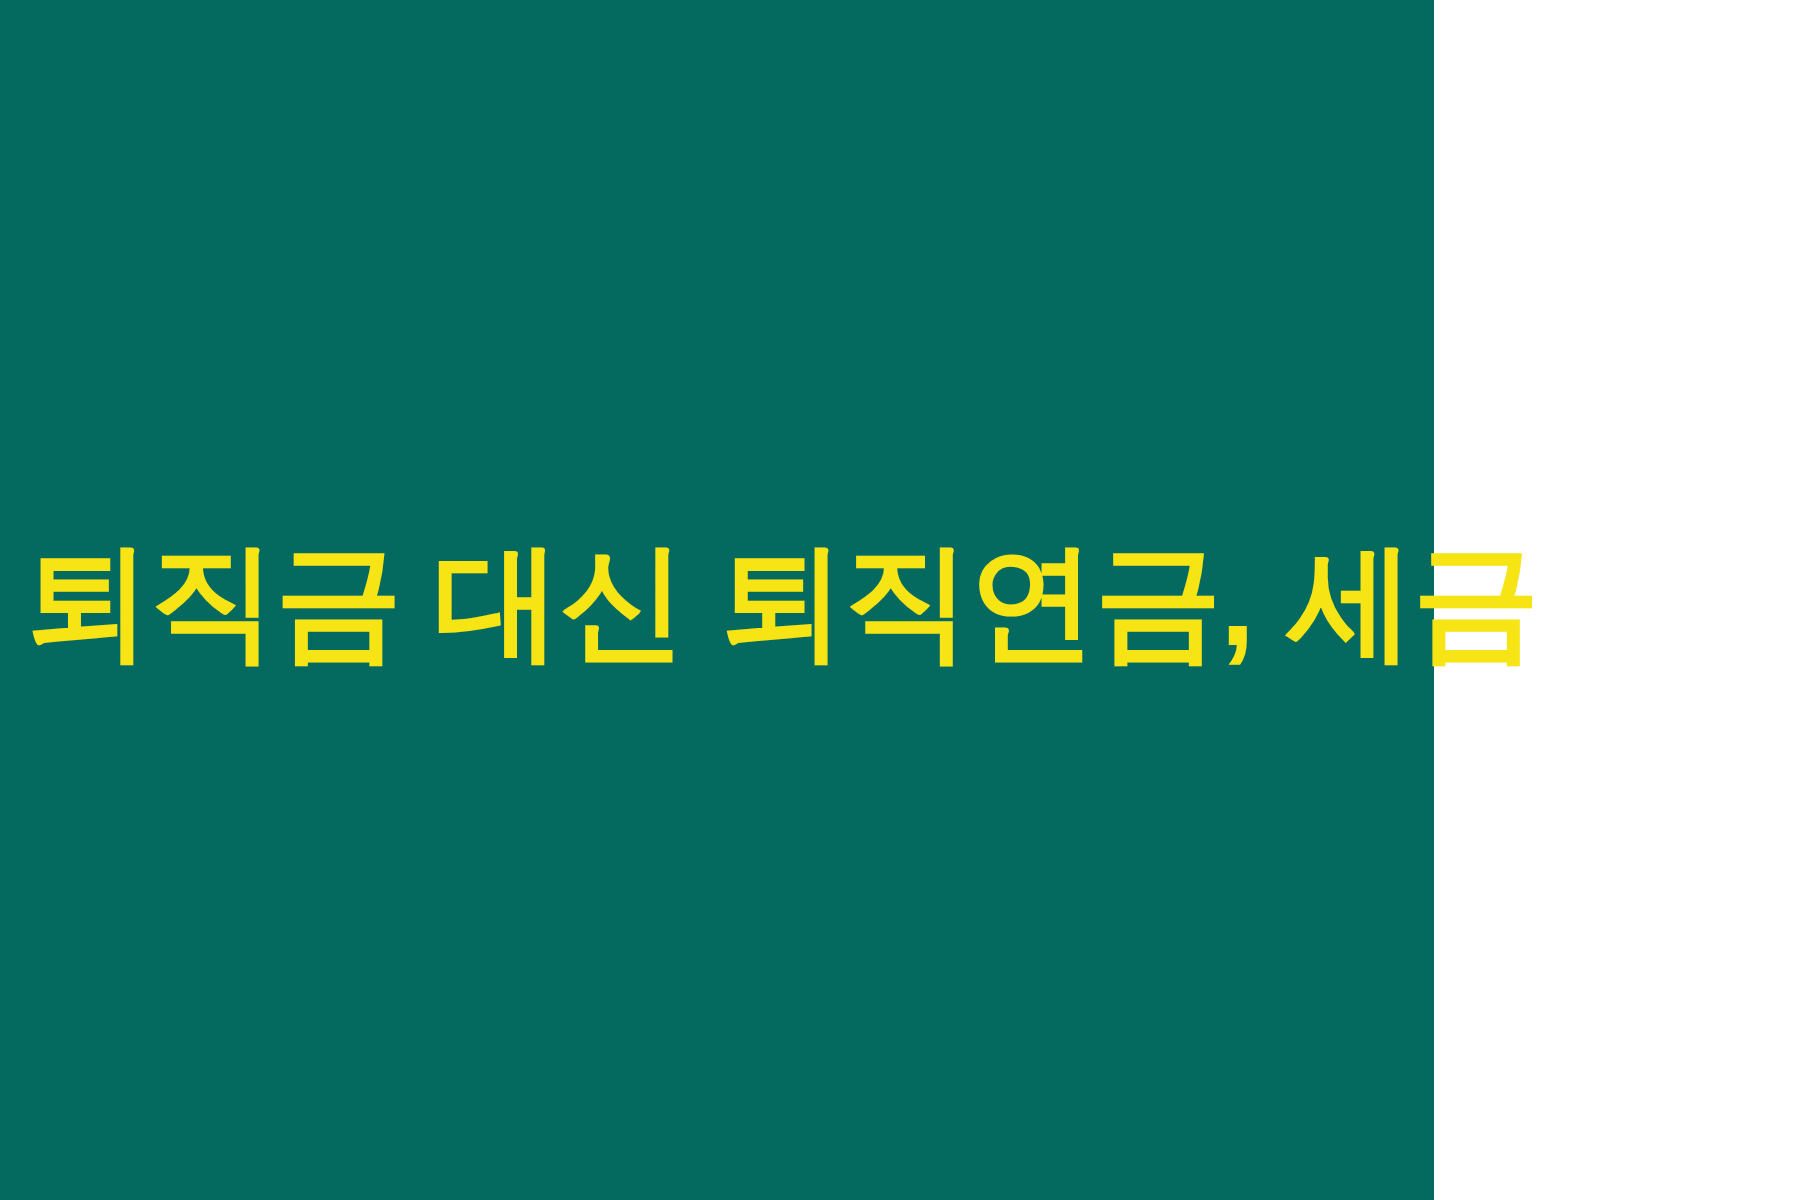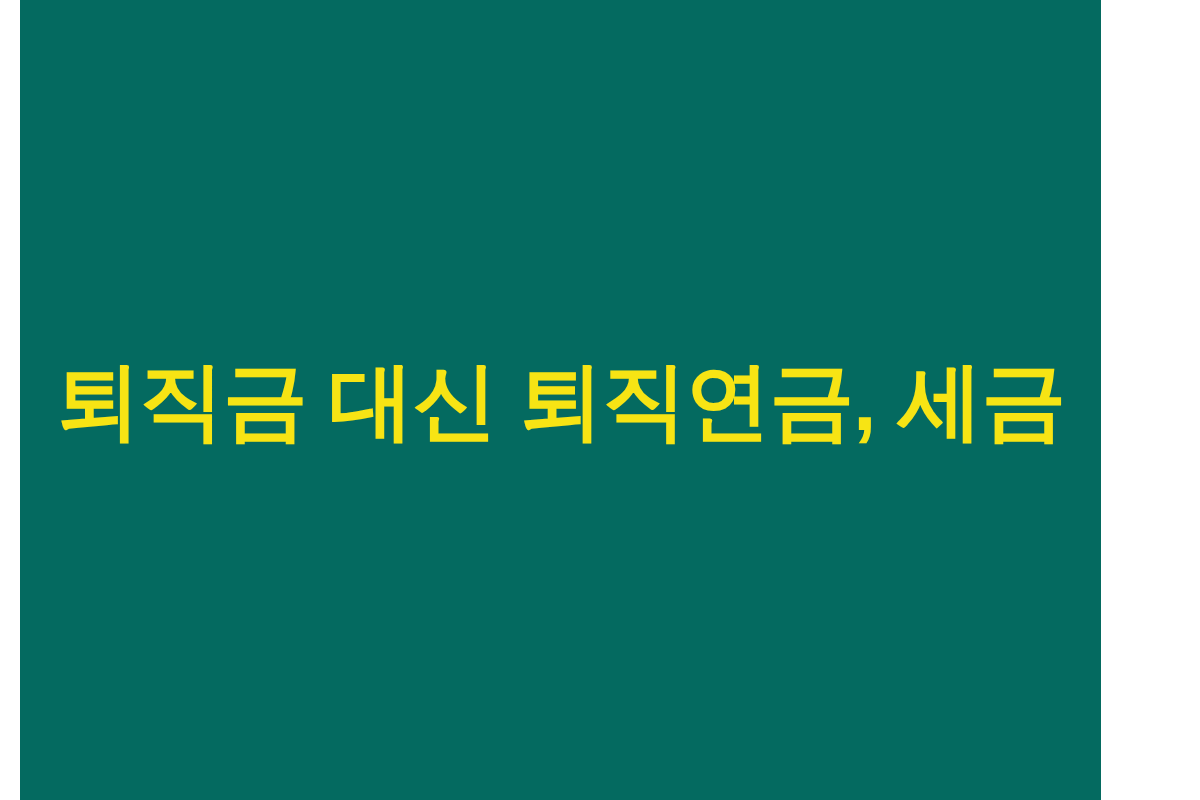--- a/index.html
+++ b/index.html
@@ -10,28 +10,27 @@
 
   body {
     width: 1200px;
     height: 800px;
     overflow: hidden;
     font-family: "Liberation Sans", "DejaVu Sans", sans-serif;
   }
 
   #banner {
     position: relative;
-    width: 1081px;
+    width: 956px;
     height: 800px;
     background: #046a60;
     display: flex;
     align-items: center;
     justify-content: center;
     box-sizing: border-box;
-    margin-left: 20px;
   }
 
   #headline-block {
     width: 100%;
     padding: 0 14px;
     box-sizing: border-box;
     display: flex;
     flex-direction: column;
     align-items: center;
     justify-content: center;

